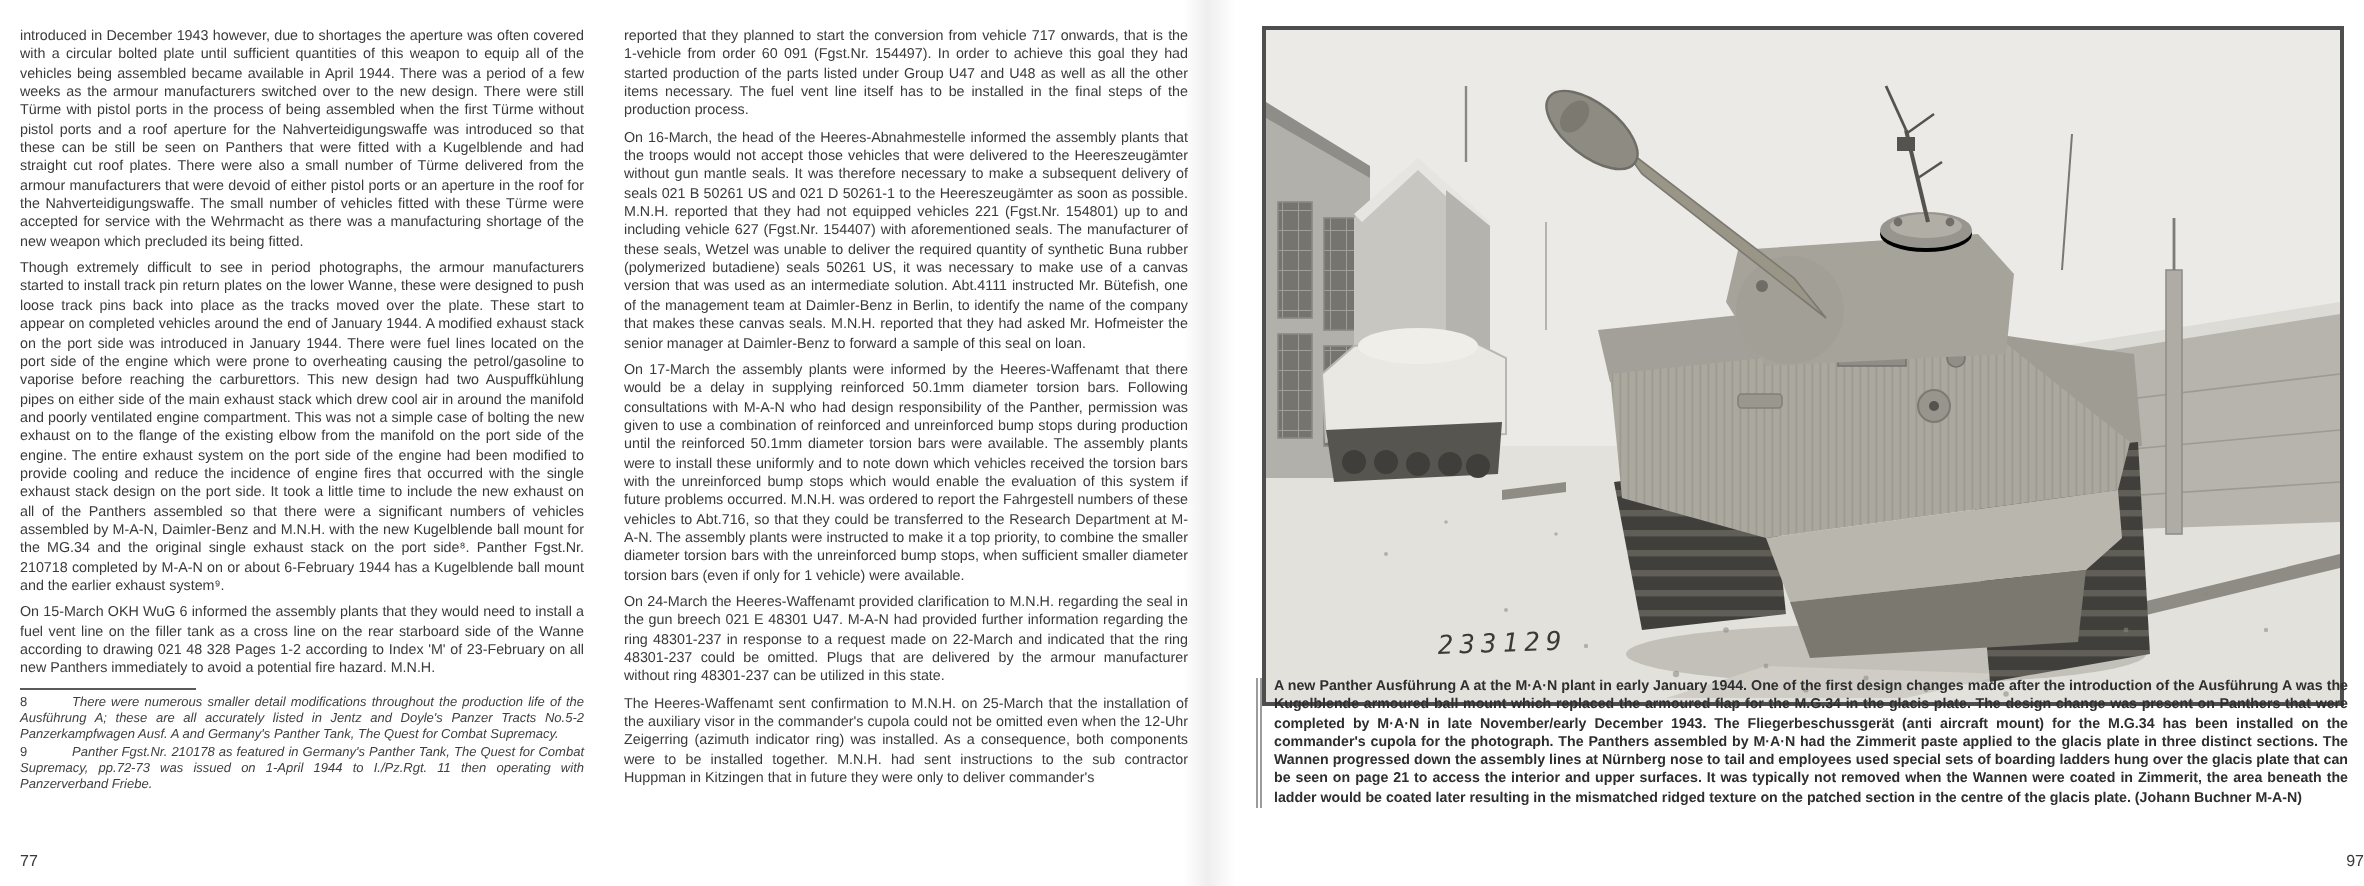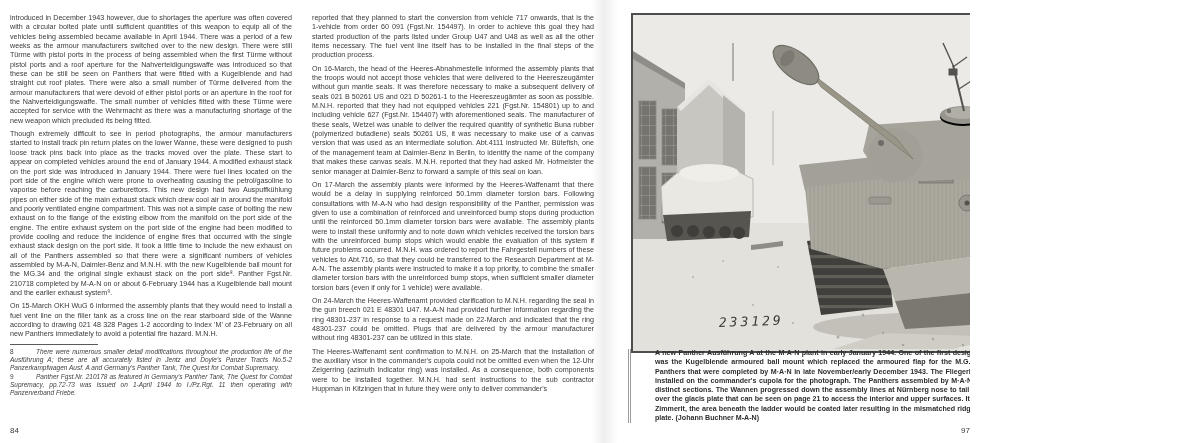--- a/index.html
+++ b/index.html
@@ -1,18 +1,18 @@
 <!DOCTYPE html>
 <html><head>
 <meta charset="utf-8">
 <style>
   * { margin: 0; padding: 0; box-sizing: border-box; }
   html, body { width: 1182px; height: 443px; background: #ffffff; }
   body { font-family: "Liberation Sans", "DejaVu Sans", sans-serif; color: #39383a; }
-  #spread { position: absolute; top: 0; left: 0; width: 970px; height: 443px; background: #ffffff; overflow: hidden; }
+  #spread { position: absolute; top: 0; left: 0; width: 1182px; height: 443px; background: #ffffff; overflow: hidden; }
 
   
   .gutter { position: absolute; left: 592px; top: 0; width: 26px; height: 443px;
             background: linear-gradient(90deg, rgba(0,0,0,0) 0%, rgba(90,90,90,0.10) 45%, rgba(0,0,0,0) 100%); }
 
   
   .textcol { position: absolute; top: 14px; width: 282px; font-size: 7.15px; line-height: 9.35px;
              text-align: justify; color: #3a393b; }
   #col1 { left: 10px; }
   #col2 { left: 312px; }
@@ -25,22 +25,22 @@
   .pagenum { position: absolute; bottom: 8px; font-size: 8px; color: #3a393b; }
   #pagenum-left { left: 10px; }
   #pagenum-right { right: 0; padding-left: 16px; }
 
   
   #photo-frame { position: absolute; left: 631px; top: 13px; width: 541px; height: 340px;
                  border: 2px solid #4e4e4e; background: #eceae6; }
   #photo-frame svg { display: block; width: 100%; height: 100%; }
 
   
-  #caption { position: absolute; left: 628px; top: 349px; width: 546px;
-             border-left: 3px double #9c9c9c; padding-left: 24px;
+  #caption { position: absolute; left: 628px; top: 339px; width: 546px;
+             border-left: 3px double #9c9c9c; padding-left: 6px;
              font-size: 7.1px; line-height: 9.3px; font-weight: bold; text-align: justify; color: #2e2d2f; }
 </style>
 </head>
 <body>
 
 <div id="spread">
 
   <div class="textcol" id="col1">
     <p>introduced in December 1943 however, due to shortages the aperture was often covered with a circular bolted plate until sufficient quantities of this weapon to equip all of the vehicles being assembled became available in April 1944. There was a period of a few weeks as the armour manufacturers switched over to the new design. There were still Türme with pistol ports in the process of being assembled when the first Türme without pistol ports and a roof aperture for the Nahverteidigungswaffe was introduced so that these can be still be seen on Panthers that were fitted with a Kugelblende and had straight cut roof plates. There were also a small number of Türme delivered from the armour manufacturers that were devoid of either pistol ports or an aperture in the roof for the Nahverteidigungswaffe. The small number of vehicles fitted with these Türme were accepted for service with the Wehrmacht as there was a manufacturing shortage of the new weapon which precluded its being fitted.</p>
     <p>Though extremely difficult to see in period photographs, the armour manufacturers started to install track pin return plates on the lower Wanne, these were designed to push loose track pins back into place as the tracks moved over the plate. These start to appear on completed vehicles around the end of January 1944. A modified exhaust stack on the port side was introduced in January 1944. There were fuel lines located on the port side of the engine which were prone to overheating causing the petrol/gasoline to vaporise before reaching the carburettors. This new design had two Auspuffkühlung pipes on either side of the main exhaust stack which drew cool air in around the manifold and poorly ventilated engine compartment. This was not a simple case of bolting the new exhaust on to the flange of the existing elbow from the manifold on the port side of the engine. The entire exhaust system on the port side of the engine had been modified to provide cooling and reduce the incidence of engine fires that occurred with the single exhaust stack design on the port side. It took a little time to include the new exhaust on all of the Panthers assembled so that there were a significant numbers of vehicles assembled by M-A-N, Daimler-Benz and M.N.H. with the new Kugelblende ball mount for the MG.34 and the original single exhaust stack on the port side⁸. Panther Fgst.Nr. 210718 completed by M-A-N on or about 6-February 1944 has a Kugelblende ball mount and the earlier exhaust system⁹.</p>
@@ -55,21 +55,21 @@
   </div>
 
   <div class="textcol" id="col2">
     <p>reported that they planned to start the conversion from vehicle 717 onwards, that is the 1-vehicle from order 60 091 (Fgst.Nr. 154497). In order to achieve this goal they had started production of the parts listed under Group U47 and U48 as well as all the other items necessary. The fuel vent line itself has to be installed in the final steps of the production process.</p>
     <p>On 16-March, the head of the Heeres-Abnahmestelle informed the assembly plants that the troops would not accept those vehicles that were delivered to the Heereszeugämter without gun mantle seals. It was therefore necessary to make a subsequent delivery of seals 021 B 50261 US and 021 D 50261-1 to the Heereszeugämter as soon as possible. M.N.H. reported that they had not equipped vehicles 221 (Fgst.Nr. 154801) up to and including vehicle 627 (Fgst.Nr. 154407) with aforementioned seals. The manufacturer of these seals, Wetzel was unable to deliver the required quantity of synthetic Buna rubber (polymerized butadiene) seals 50261 US, it was necessary to make use of a canvas version that was used as an intermediate solution. Abt.4111 instructed Mr. Bütefish, one of the management team at Daimler-Benz in Berlin, to identify the name of the company that makes these canvas seals. M.N.H. reported that they had asked Mr. Hofmeister the senior manager at Daimler-Benz to forward a sample of this seal on loan.</p>
     <p>On 17-March the assembly plants were informed by the Heeres-Waffenamt that there would be a delay in supplying reinforced 50.1mm diameter torsion bars. Following consultations with M-A-N who had design responsibility of the Panther, permission was given to use a combination of reinforced and unreinforced bump stops during production until the reinforced 50.1mm diameter torsion bars were available. The assembly plants were to install these uniformly and to note down which vehicles received the torsion bars with the unreinforced bump stops which would enable the evaluation of this system if future problems occurred. M.N.H. was ordered to report the Fahrgestell numbers of these vehicles to Abt.716, so that they could be transferred to the Research Department at M-A-N. The assembly plants were instructed to make it a top priority, to combine the smaller diameter torsion bars with the unreinforced bump stops, when sufficient smaller diameter torsion bars (even if only for 1 vehicle) were available.</p>
     <p>On 24-March the Heeres-Waffenamt provided clarification to M.N.H. regarding the seal in the gun breech 021 E 48301 U47. M-A-N had provided further information regarding the ring 48301-237 in response to a request made on 22-March and indicated that the ring 48301-237 could be omitted. Plugs that are delivered by the armour manufacturer without ring 48301-237 can be utilized in this state.</p>
     <p>The Heeres-Waffenamt sent confirmation to M.N.H. on 25-March that the installation of the auxiliary visor in the commander's cupola could not be omitted even when the 12-Uhr Zeigerring (azimuth indicator ring) was installed. As a consequence, both components were to be installed together. M.N.H. had sent instructions to the sub contractor Huppman in Kitzingen that in future they were only to deliver commander's</p>
   </div>
 
-  <div class="pagenum" id="pagenum-left">84</div>
+  <div class="pagenum" id="pagenum-left">77</div>
 
   <div class="gutter"></div>
 
   <div id="photo-frame">
     <svg viewBox="0 0 537 336" preserveAspectRatio="none">
       <defs>
         <pattern id="zim" width="4" height="6" patternUnits="userSpaceOnUse">
           <rect width="4" height="6" fill="#aba89f"></rect>
           <line x1="1.2" y1="0" x2="1.2" y2="6" stroke="#9d9a90" stroke-width="0.9"></line>
         </pattern>

